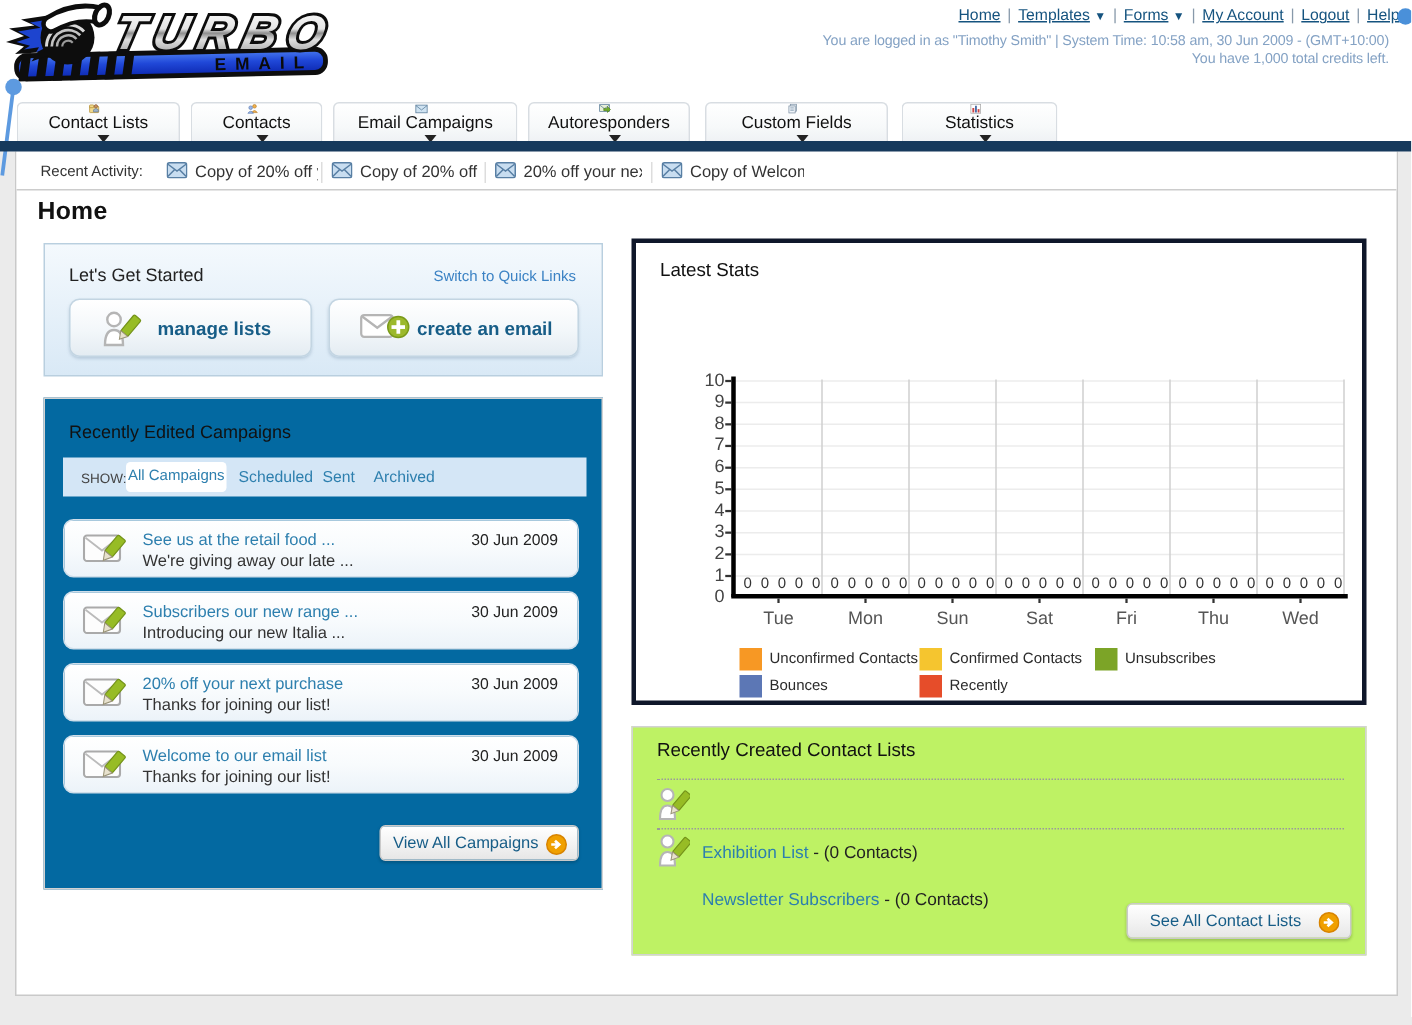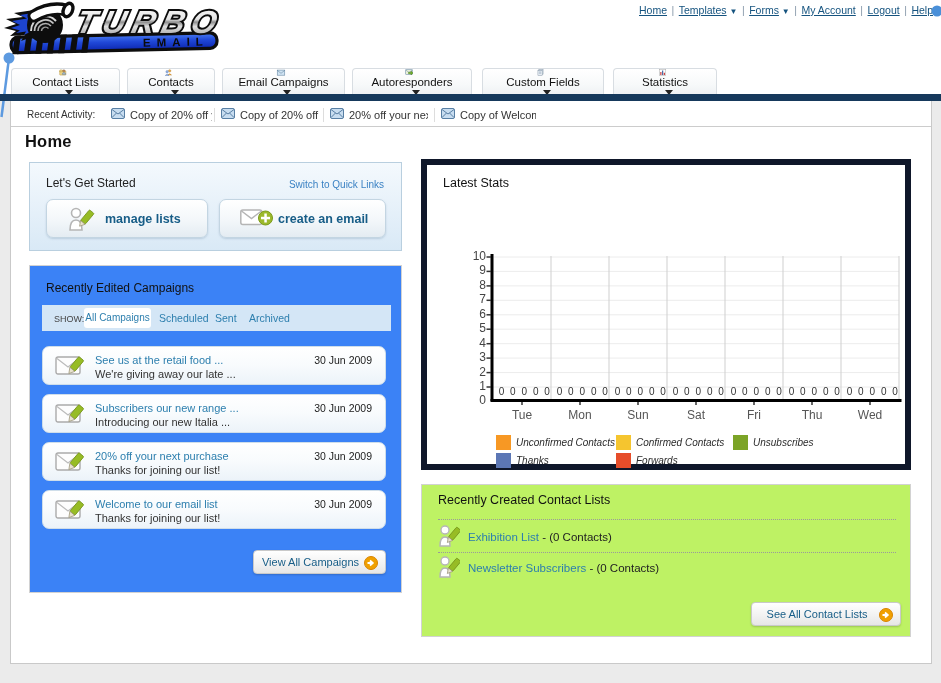--- a/index.html
+++ b/index.html
@@ -40,52 +40,52 @@
 
 #p1 { top:162px; left:29px; width:373px; height:89px; border:1px solid #b9cfdf;
   background:linear-gradient(#f4f9fd, #d9e9f6); }
 #p1 .title { position:absolute; left:16px; top:13px; font-size:12px; color:#222; }
 #p1 .qlink { position:absolute; right:17px; top:16px; font-size:10px; color:#3b82c4; }
 .bigbtn { position:absolute; top:36px; height:39px; border:1px solid #c3d5e2; border-radius:7px;
   background:linear-gradient(#ffffff, #f3f7fa 55%, #e4ecf2); box-shadow:0 1px 2px rgba(120,150,175,.35); }
 .bigbtn .txt { position:absolute; top:12px; font-size:12.5px; font-weight:bold; color:#175d87; white-space:nowrap; }
 
 
-#p2 { top:265px; left:29px; width:373px; height:328px; background:#3b82f6; border:1px solid #d2d2d2; }
+#p2 { top:265px; left:29px; width:373px; height:328px; background:#0369a1; border:1px solid #d2d2d2; }
 #p2 .title { position:absolute; left:16px; top:15px; font-size:12px; color:#111; }
 #showbar { position:absolute; left:12px; top:39px; width:349px; height:26px; background:#d4e6f6; font-size:11px; }
 #showbar .s { position:absolute; top:9px; color:#444; font-size:9px; }
 #showbar .selbox { position:absolute; left:42px; top:3px; width:67px; height:20px; background:#fff; border-radius:3px; line-height:20px; color:#2d7fae; font-size:10px; text-align:center; }
 #showbar a { position:absolute; top:7px; color:#2d7fae; text-decoration:none; font-size:10.5px; }
 .citem { position:absolute; left:12px; width:344px; height:39px; border:1px solid #cfdeea; border-radius:7px;
   background:linear-gradient(#ffffff, #f8fbfd 50%, #ecf3f9); }
 .citem svg { position:absolute; left:12px; top:9px; }
 .citem .t1 { position:absolute; left:52px; top:7px; font-size:11px; color:#2d7fae; white-space:nowrap; }
 .citem .t2 { position:absolute; left:52px; top:21px; font-size:11px; color:#333; white-space:nowrap; }
 .citem .dt { position:absolute; right:13px; top:7px; font-size:10.5px; color:#222; }
 
 .navbtn { position:absolute; height:24px; border:1px solid #c9c9c9; border-radius:4px;
   background:linear-gradient(#ffffff, #f1f1f1 60%, #e6e6e6); box-shadow:0 1px 2px rgba(0,0,0,.18);
   font-size:11px; color:#175d87; }
 .navbtn .bt { position:absolute; top:5px; left:0; width:100%; text-align:center; }
 
 
-#p3 { top:159px; left:421px; width:490px; height:311px; background:#fff; border:6px solid #0f172a; }
+#p3 { top:159px; left:421px; width:490px; height:311px; background:#fff; border:3px solid #0f172a; }
 #p3 .title { position:absolute; left:16px; top:11px; font-size:12.5px; color:#111; }
 #sel { position:absolute; left:18px; top:34px; width:462px; height:18px; border:1px solid #828282; background:#fff; }
 #sel .st { position:absolute; left:5px; top:3px; font-size:10.5px; color:#000; }
 #sel .sa { position:absolute; right:8px; top:7px; width:0; height:0; border-left:4px solid transparent; border-right:4px solid transparent; border-top:5px solid #111; }
 .legsq { position:absolute; width:15px; height:15px; }
-.legtx { position:absolute; font-size:10px; color:#2b2b2b;font-style:italic; }
+.legtx { position:absolute; font-size:10px; color:#2b2b2b; }
 
 
 #p4 { top:484px; left:421px; width:490px; height:153px; background:#bef264; border:1px solid #d2d2d2; }
 #p4 .title { position:absolute; left:16px; top:8px; font-size:12.5px; color:#111; }
 .dots { position:absolute; left:16px; width:458px; border-top:1px dotted #9a9a9a; }
-.clitem { position:absolute; left:16px; font-size:11.5px; white-space:nowrap; }
+.clitem { position:absolute; left:16px; font-size:11.5px; white-space:nowrap;margin-top:32px; }
 .clitem a { color:#2d7fae; text-decoration:none; }
 .clitem span { color:#222; }
 </style>
 </head>
 <body>
 <div id="page">
 
   <svg class="abs" style="left:0;top:0;z-index:2" width="240" height="130" viewBox="0 0 240 130">
     <defs>
       <linearGradient id="chrome" x1="0" y1="0" x2="0" y2="1">
@@ -134,39 +134,43 @@
     <circle cx="9" cy="58" r="5.5" fill="#5d9ae0"></circle>
     <path d="M8.5 62 L1.5 117" stroke="#5d9ae0" stroke-width="2.5" fill="none"></path>
   </svg>
 
   <div class="abs" id="topnav">
     <a href="#">Home</a><span class="sep">|</span><a href="#">Templates</a> <span class="car">▼</span><span class="sep">|</span><a href="#">Forms</a> <span class="car">▼</span><span class="sep">|</span><a href="#">My Account</a><span class="sep">|</span><a href="#">Logout</a><span class="sep">|</span><a href="#">Help</a>
   </div>
   <svg class="abs" style="right:0;top:5px" width="10" height="12">
       <circle cx="6" cy="6" r="5.5" fill="#4a90d9"></circle>
     </svg>
+  <div class="abs" id="loggedin">
+    You are logged in as "Timothy Smith" | System Time: 10:58 am, 30 Jun 2009 - (GMT+10:00)<br>
+    You have 1,000 total credits left.
+  </div>
 
   <div class="abs" id="tabs">
     <div class="tab" style="width:109px"><svg width="16" height="15" viewBox="0 0 16 15">
           <rect x="1" y="4" width="13" height="9" rx="1" fill="#f0d98c" stroke="#b28a2e"></rect>
           <rect x="1" y="2" width="6" height="4" rx="1" fill="#f0d98c" stroke="#b28a2e"></rect>
           <circle cx="10" cy="4" r="2.4" fill="#c98f5f" stroke="#7a5230" stroke-width="0.8"></circle>
           <path d="M6.5 9 q3.5 -4 7 0 l0 3 l-7 0 z" fill="#9db3c8" stroke="#5d7286" stroke-width="0.8"></path>
         </svg>Contact Lists<span class="car"></span></div>
     <div class="tab" style="width:88px"><svg width="17" height="15" viewBox="0 0 17 15">
           <circle cx="11" cy="4" r="2.6" fill="#f0b04c" stroke="#a8701c" stroke-width="0.8"></circle>
           <path d="M7 13 q4 -6 8 0 z" fill="#f0b04c" stroke="#a8701c" stroke-width="0.8"></path>
           <circle cx="5.5" cy="6" r="2.6" fill="#9db8e8" stroke="#4a6ea8" stroke-width="0.8"></circle>
           <path d="M1.5 14 q4 -6 8 0 z" fill="#9db8e8" stroke="#4a6ea8" stroke-width="0.8"></path>
         </svg>Contacts<span class="car"></span></div>
     <div class="tab" style="width:123px"><svg width="16" height="13" viewBox="0 0 16 13">
           <rect x="1" y="2" width="14" height="9.5" fill="#cfe3f2" stroke="#5d7f9c"></rect>
           <path d="M1 2.5 L8 8 L15 2.5" fill="none" stroke="#5d7f9c"></path>
         </svg>Email Campaigns<span class="car"></span></div>
-    <div class="tab" style="width:120px"><svg width="17" height="14" viewBox="0 0 17 14">
+    <div class="tab" style="width:108px"><svg width="17" height="14" viewBox="0 0 17 14">
           <rect x="1" y="1.5" width="13" height="9" fill="#e8f0d8" stroke="#5d7f9c"></rect>
           <path d="M1 2 L7.5 7 L14 2" fill="none" stroke="#5d7f9c"></path>
           <path d="M8 9 l5 0 l0 -2.5 l4 4 l-4 4 l0 -2.5 l-5 0 z" fill="#6fae2a" stroke="#3f7010" stroke-width="0.7" transform="translate(-1.5,-2.5)"></path>
         </svg>Autoresponders<span class="car"></span></div>
     <div class="tab" style="width:122px; margin-left:3px"><svg width="15" height="15" viewBox="0 0 15 15">
           <rect x="4" y="1" width="9" height="10" fill="#dde6ee" stroke="#7a8da0"></rect>
           <rect x="2" y="3.5" width="9" height="10" fill="#eef3f8" stroke="#7a8da0"></rect>
           <path d="M4 6 l5 0 M4 8 l5 0 M4 10 l5 0" stroke="#8aa0b5"></path>
         </svg>Custom Fields<span class="car"></span></div>
     <div class="tab" style="width:104px; margin-left:2px"><svg width="15" height="14" viewBox="0 0 15 14">
@@ -430,23 +434,23 @@
         <text x="443" y="14">Wed</text>
       </g>
     </svg>
     <div class="legsq" style="left:69px; top:270px; background:#f79824"></div>
       <div class="legtx" style="left:89px; top:272px">Unconfirmed Contacts</div>
     <div class="legsq" style="left:189px; top:270px; background:#f5c52f"></div>
       <div class="legtx" style="left:209px; top:272px">Confirmed Contacts</div>
     <div class="legsq" style="left:306px; top:270px; background:#7ca427"></div>
       <div class="legtx" style="left:326px; top:272px">Unsubscribes</div>
     <div class="legsq" style="left:69px; top:288px; background:#5c77b5"></div>
-      <div class="legtx" style="left:89px; top:290px">Thanks</div>
+      <div class="legtx" style="left:89px; top:290px">Bounces</div>
     <div class="legsq" style="left:189px; top:288px; background:#e64d2a"></div>
-      <div class="legtx" style="left:209px; top:290px">Forwards</div>
+      <div class="legtx" style="left:209px; top:290px">Recently</div>
   </div>
 
   <div class="abs" id="p4">
     <div class="title">Recently Created Contact Lists</div>
     <div class="dots" style="top:34px"></div>
     <svg style="position:absolute;left:16px;top:39px" width="22" height="25" viewBox="0 0 22 25">
       <circle cx="7" cy="6" r="4" fill="#fff" stroke="#b5b5b5" stroke-width="1.4"></circle>
       <path d="M2 22 q0 -9 5 -9 q5 0 5 9 z" fill="#fff" stroke="#b5b5b5" stroke-width="1.4"></path>
       <g transform="rotate(40 14 12)">
           <rect x="11.8" y="2" width="5.5" height="13" rx="1" fill="#97bc25" stroke="#74931a" stroke-width="0.8"></rect>

